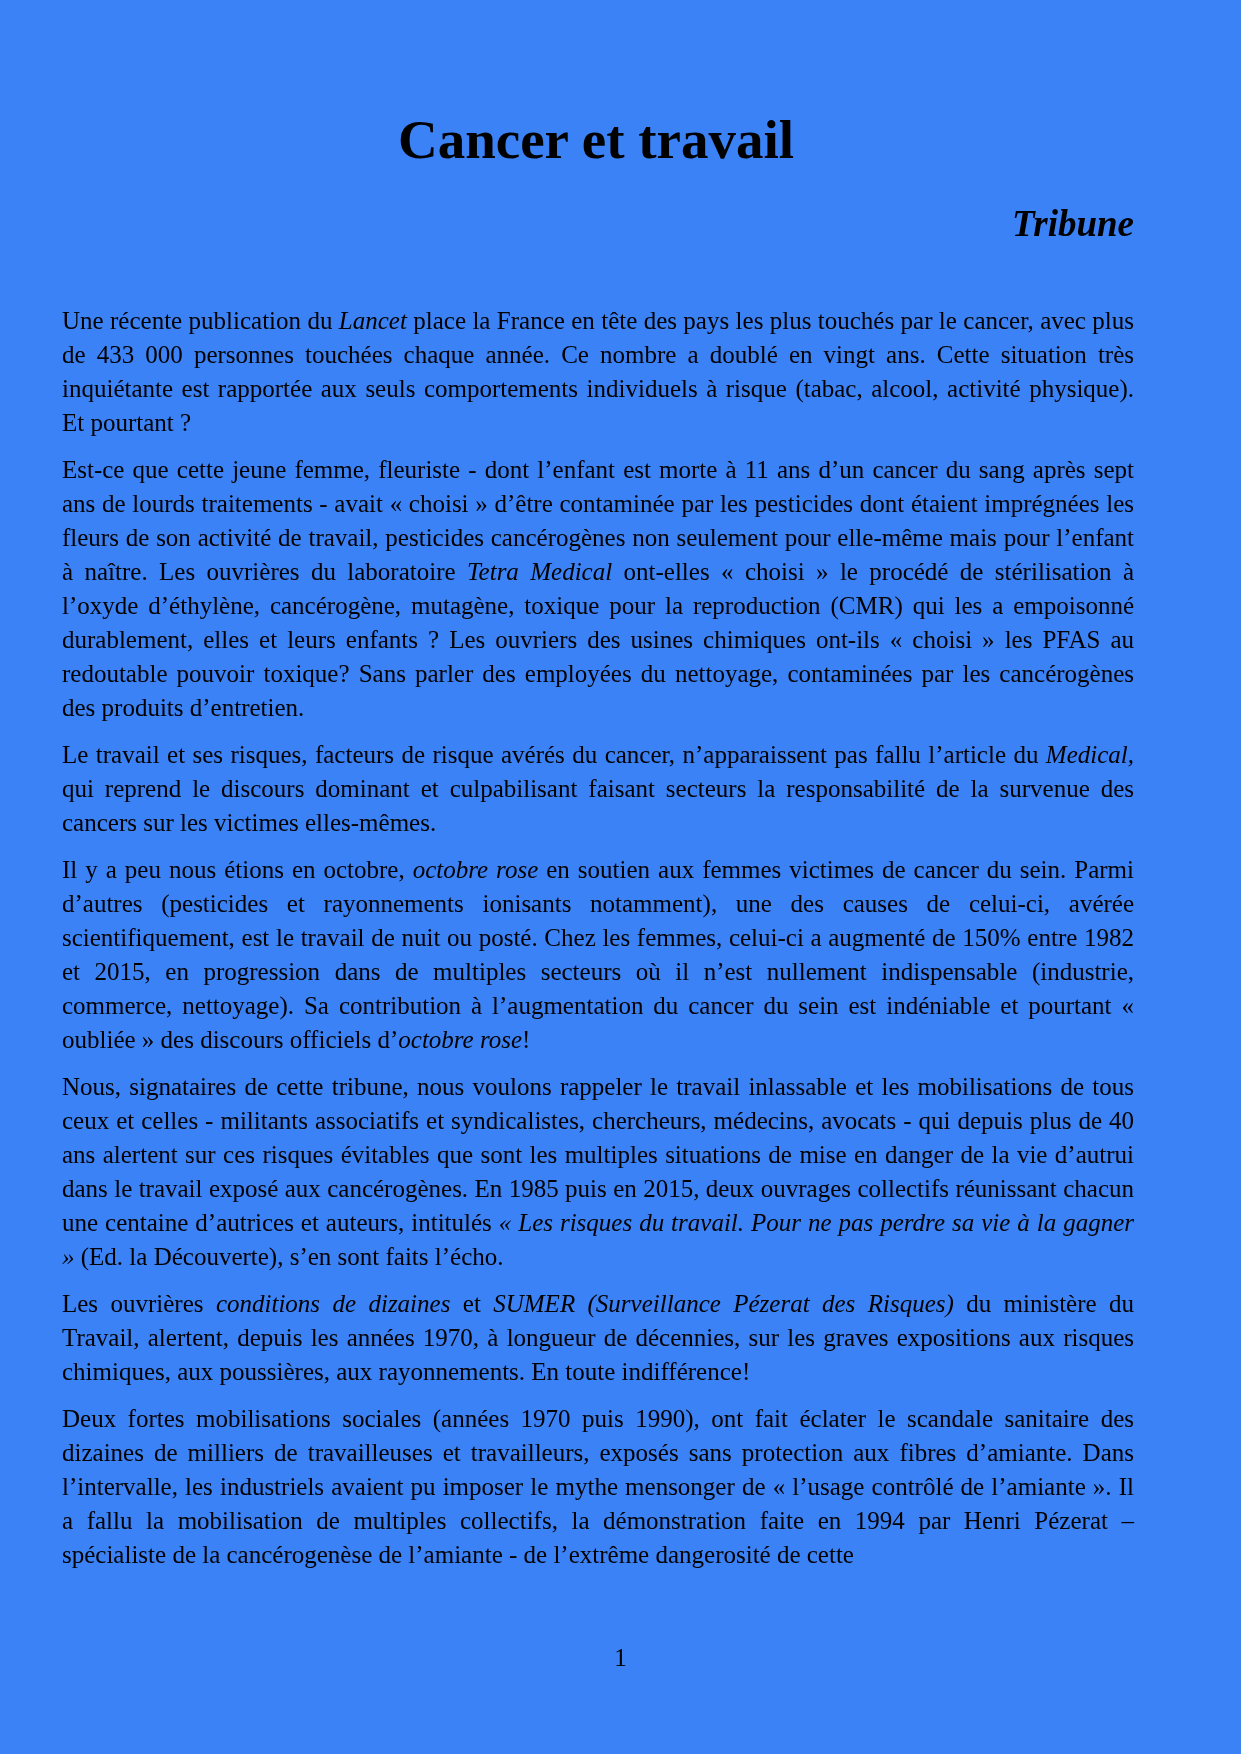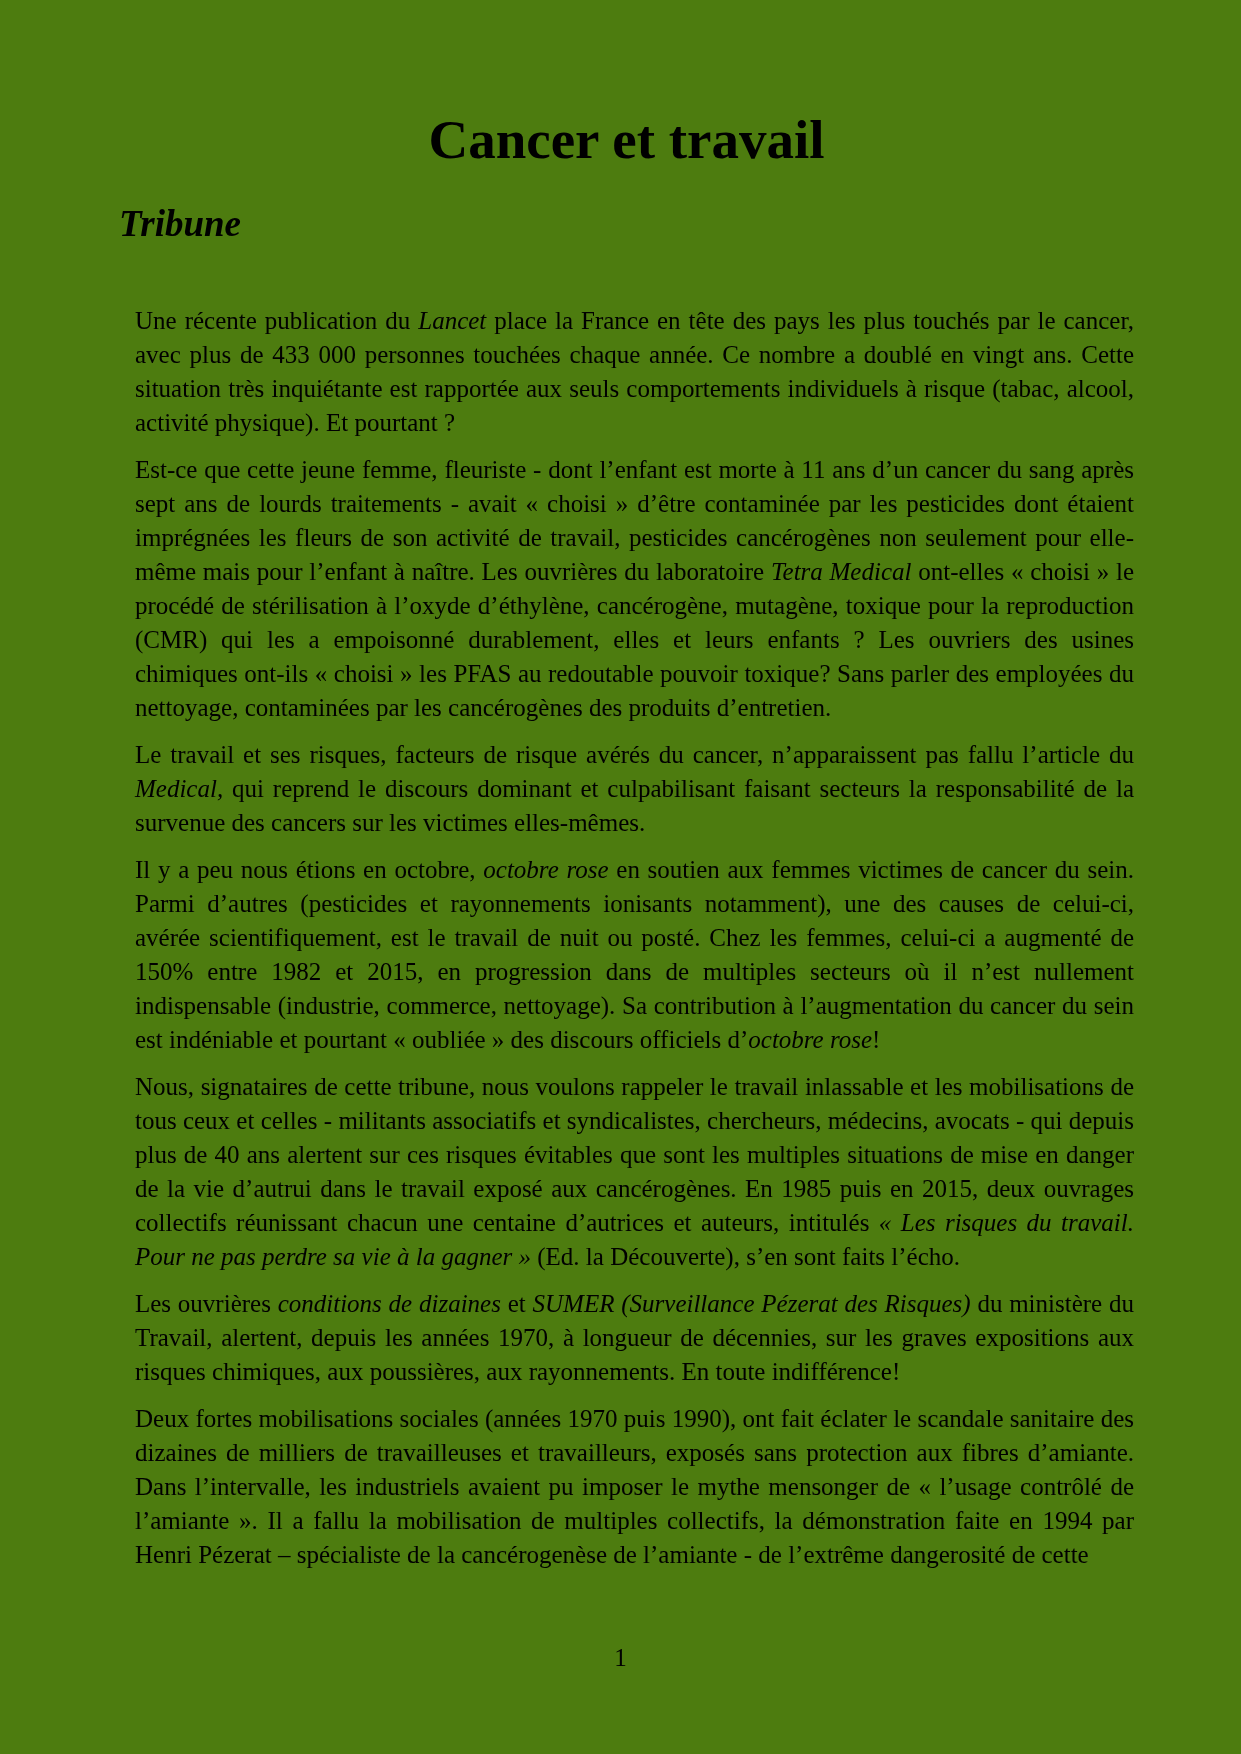--- a/index.html
+++ b/index.html
@@ -5,45 +5,45 @@
   html, body {
     margin: 0;
     padding: 0;
     background: #ffffff;
   }
   .page {
     position: relative;
     width: 1241px;
     height: 1754px;
     margin: 0 auto;
-    background: #4d7c0f;
+    background: #3b82f6;
     color: #000000;
     font-family: "Liberation Serif", "DejaVu Serif", serif;
     box-sizing: border-box;
-    padding: 112px 107px 0 119px;
+    padding: 112px 107px 0 58px;
     overflow: hidden;
   }
   .doc-title {
     margin: 0 0 38px 0;
     font-size: 55px;
     line-height: 1;
     font-weight: bold;
     text-align: center;
     letter-spacing: 0px;
   }
   .doc-subtitle {
     margin: 0 0 62px 0;
     font-size: 37px;
     line-height: 1;
     font-weight: bold;
     font-style: italic;
-    text-align: left;
+    text-align: right;
   }
   .body-text p {
-    margin: 0 0 13px 16px;
+    margin: 0 0 13px 4px;
     font-size: 25px;
     line-height: 34px;
     text-align: justify;
     text-justify: inter-word;
   }
   .body-text p em {
     font-style: italic;
   }
   .page-number {
     position: absolute;

